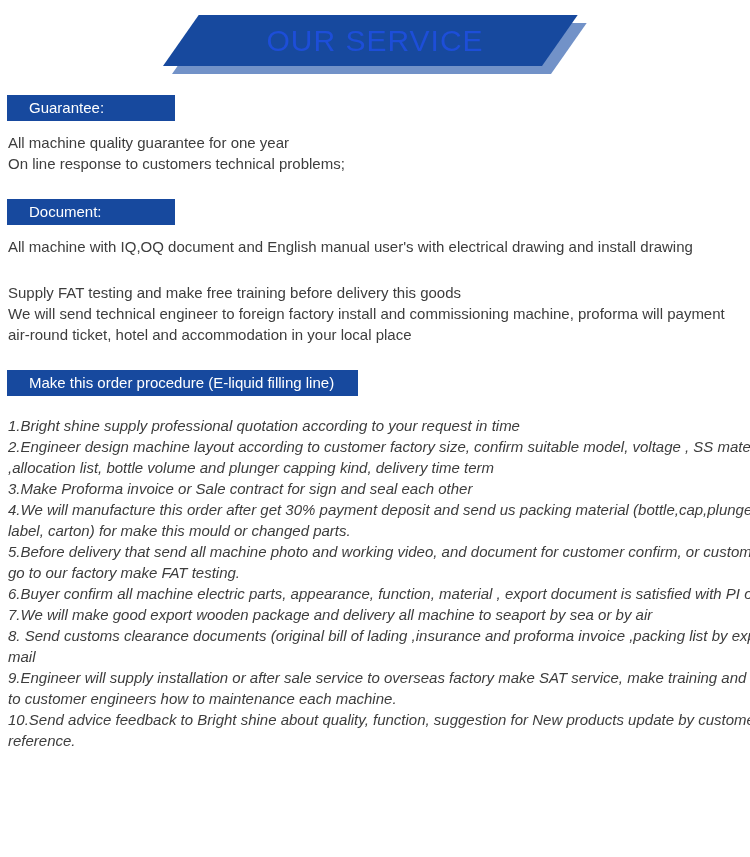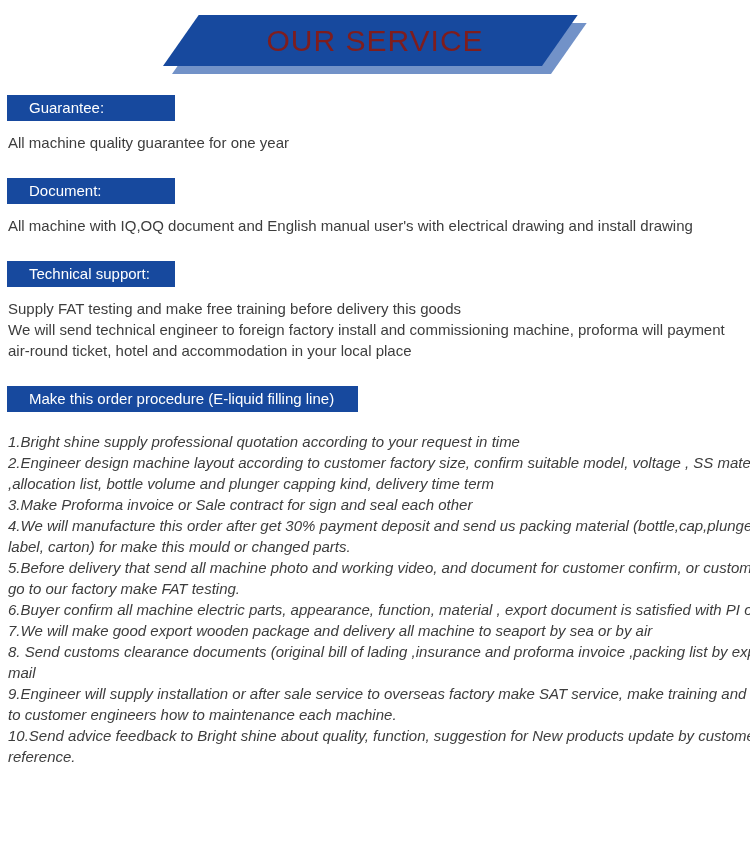--- a/index.html
+++ b/index.html
@@ -41,21 +41,21 @@
   .banner-title {
     position: absolute;
     left: 180px;
     top: 15px;
     width: 390px;
     height: 51px;
     margin: 0;
     display: flex;
     align-items: center;
     justify-content: center;
-    color: #7f1d1d;
+    color: #1d4ed8;
     font-size: 30px;
     font-weight: 400;
     letter-spacing: 1px;
     white-space: nowrap;
   }
   .bar {
     margin: 0 0 11px 7px;
     background: #17499e;
     color: #ffffff;
     font-size: 15px;
@@ -93,32 +93,32 @@
   <header class="banner">
     <div class="banner-shadow"></div>
     <div class="banner-plate"></div>
     <h1 class="banner-title">OUR SERVICE</h1>
   </header>
 
   <section>
     <h2 class="bar bar-small">Guarantee:</h2>
     <div class="para">
       <div class="line">All machine quality guarantee for one year</div>
+      <div class="line">On line response to customers technical problems;</div>
     </div>
   </section>
 
   <section>
     <h2 class="bar bar-small">Document:</h2>
     <div class="para">
       <div class="line">All machine with IQ,OQ document and English manual user's with electrical drawing and install drawing</div>
     </div>
   </section>
 
   <section>
-    <h2 class="bar bar-small">Technical support:</h2>
     <div class="para">
       <div class="line">Supply FAT testing and make free training before delivery this goods</div>
       <div class="line">We will send technical engineer to foreign factory install and commissioning machine, proforma will payment</div>
       <div class="line">air-round ticket, hotel and accommodation in your local place</div>
     </div>
   </section>
 
   <section>
     <h2 class="bar bar-wide">Make this order procedure (E-liquid filling line)</h2>
     <div class="steps">

